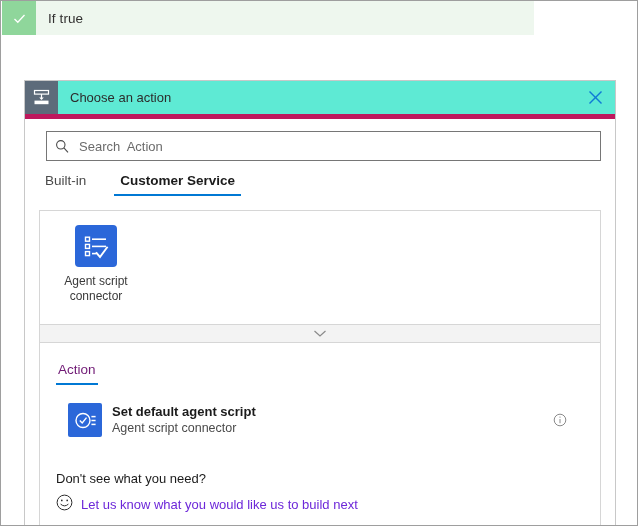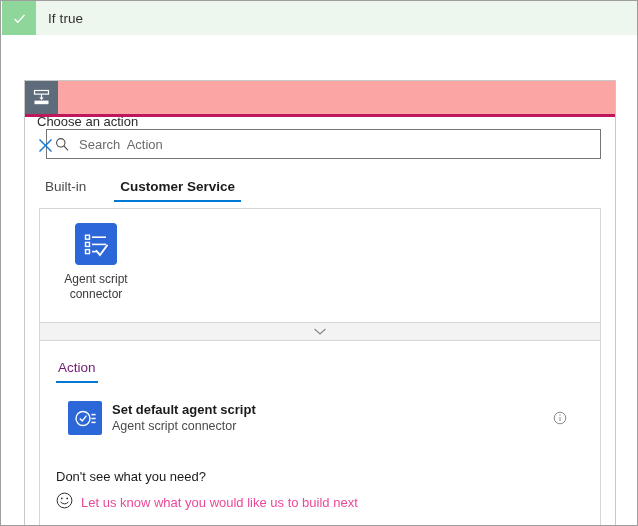--- a/index.html
+++ b/index.html
@@ -23,21 +23,21 @@
     border: 1px solid #9e9e9e;
     background: #ffffff;
     overflow: hidden;
   }
 
   
   #if-true-bar {
     position: absolute;
     left: 1px;
     top: 0px;
-    width: 636px;
+    width: 532px;
     height: 34px;
     background: #eef7ee;
     display: flex;
     align-items: stretch;
   }
   #if-true-check {
     width: 34px;
     height: 34px;
     background: #8fd69b;
     display: flex;
@@ -65,25 +65,24 @@
     background: #ffffff;
     border: 1px solid #c8c8c8;
     box-sizing: border-box;
     overflow: hidden;
   }
 
   
   #dialog-header {
     position: relative;
     height: 33px;
-    background: #fca5a5;
+    background: #5eead4;
     display: flex;
     align-items: stretch;
-    border-bottom: 3px solid #be185d;
-    flex-direction: column;
+    border-bottom: 5px solid #be185d;
   }
   #dialog-header-icon {
     width: 33px;
     height: 33px;
     background: #5d6b7a;
     display: flex;
     align-items: center;
     justify-content: center;
     flex: none;
   }
@@ -135,21 +134,21 @@
     font-size: 13px;
     color: #323130;
     margin-left: 8px;
     background: transparent;
   }
   #search-input::placeholder { color: #6b6b6b; opacity: 1; }
 
   
   #tabs {
     display: flex;
-    align-items: flex-end;
+    align-items: flex-start;
     margin-top: 12px;
     height: 31px;
   }
   .tab {
     position: relative;
     font-size: 13.5px;
     color: #4a4a4a;
     padding: 0 6px 8px 6px;
     margin-right: 22px;
     cursor: pointer;
@@ -298,21 +297,21 @@
     color: #1b1b1b;
   }
   #footer-link-row {
     display: flex;
     align-items: center;
     margin-top: 8px;
   }
   #footer-link {
     margin-left: 8px;
     font-size: 13px;
-    color: #ec4899;
+    color: #6d28d9;
     text-decoration: none;
     cursor: pointer;
   }
 </style>
 </head>
 <body>
 
 <div id="canvas">
 
   <div id="if-true-bar">

